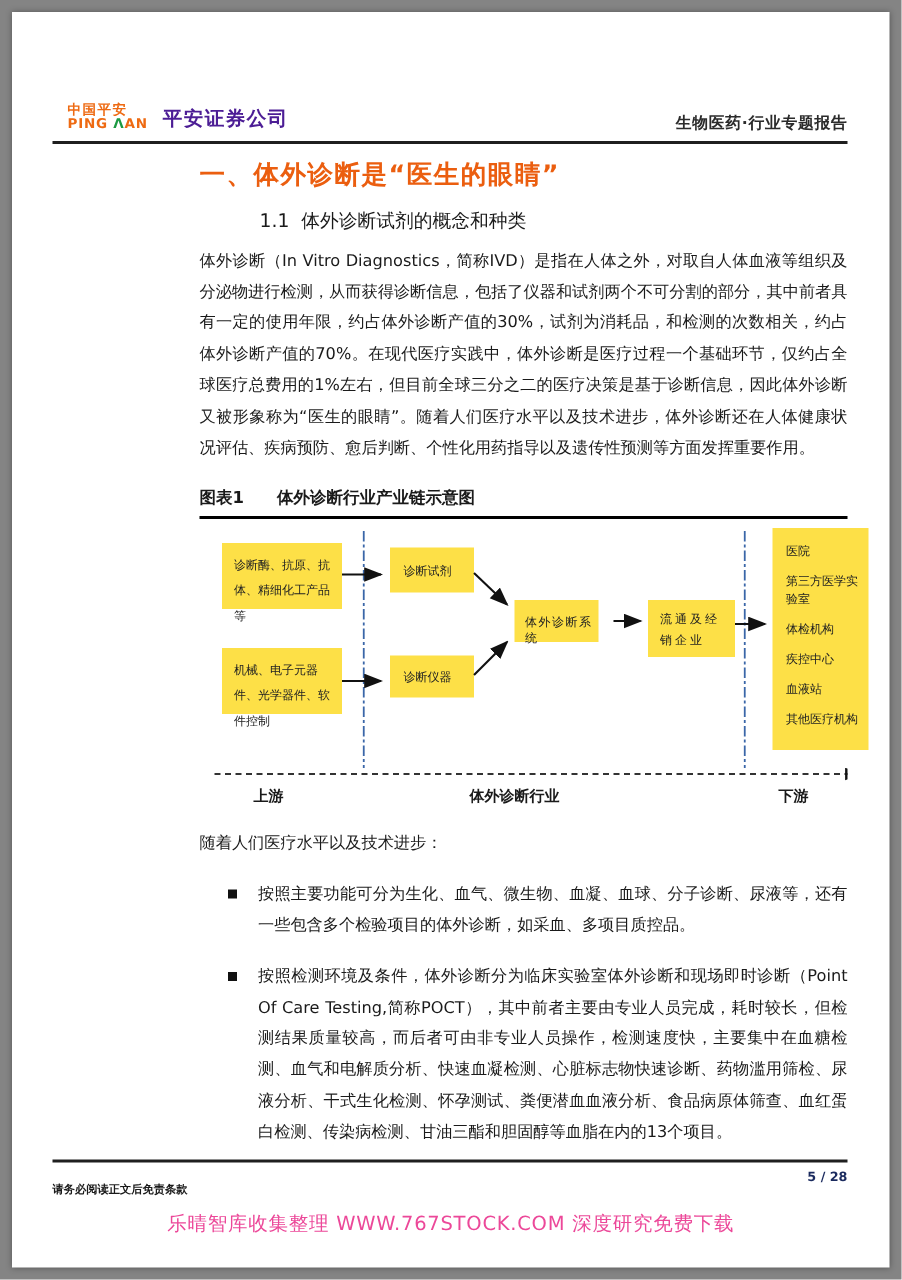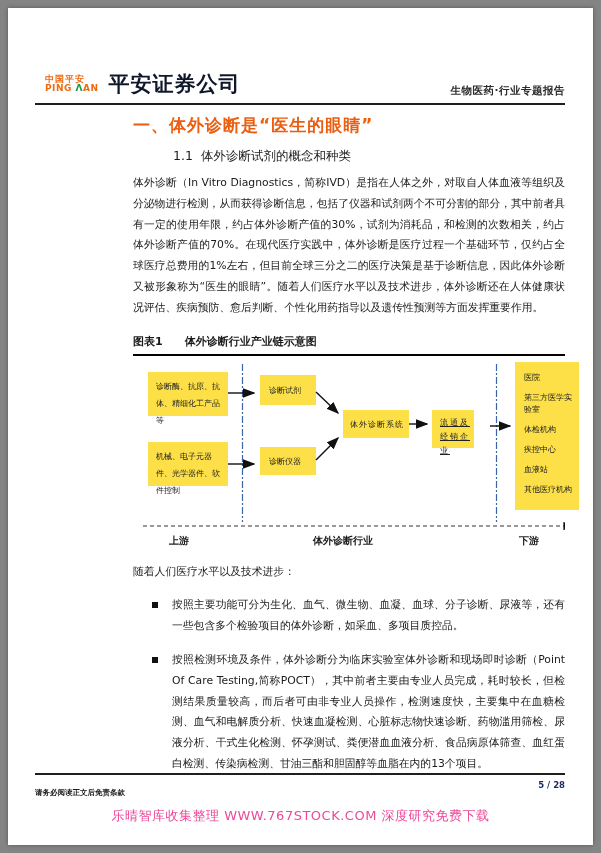--- a/index.html
+++ b/index.html
@@ -7,42 +7,42 @@
   body { background:#848484; font-family:"DejaVu Sans","Liberation Sans",sans-serif; color:#1a1a1a; position:relative; }
   .page { position:absolute; left:8px; top:8px; width:585px; height:837px; background:#ffffff; box-shadow:0 0 4px rgba(0,0,0,.35); }
 
   
   .header { margin:38px 28px 0 37px; display:flex; justify-content:space-between; align-items:flex-end; }
   .brand { display:flex; align-items:center;margin-top:24px; }
   .logo { display:flex; flex-direction:column; line-height:1.05; }
   .logo-cn { font-size:9px; font-weight:bold; color:#ee6a12; letter-spacing:1px; }
   .logo-en { font-size:9px; font-weight:bold; color:#ee6a12; letter-spacing:.5px; }
   .logo-en .caret { color:#1c9a43; }
-  .company { font-size:21px; font-weight:bold; color:#0f172a; margin-left:10px; letter-spacing:1px; }
+  .company { font-size:13px; font-weight:bold; color:#4c1d95; margin-left:10px; letter-spacing:1px; }
   .report-type { font-size:10.5px; font-weight:bold; color:#2b2b2b; letter-spacing:.5px; }
   .header-rule { margin:5px 28px 0 27px; border-top:2px solid #1f1f1f; }
 
   
   .main { margin:0 28px 0 125px; }
   .title { font-size:17px; font-weight:bold; color:#eb5e0f; margin-top:9px; letter-spacing:1px; }
   .section-heading { font-size:12.5px; font-weight:normal; margin-top:11px;margin-left:40px; }
   .section-heading .sec-no { margin-right:8px; }
   .body-text { font-size:10.8px; line-height:20.8px; text-align:justify; margin-top:8px; }
 
   
   .figure-head { margin-top:15px; font-size:11px; font-weight:bold; border-bottom:2px solid #000; padding-bottom:5px; }
   .figure-head .fig-label { margin-right:22px; }
   .diagram { position:relative; height:192px; margin-top:4px; }
   .dbox { position:absolute; background:#fde047; font-size:8px; color:#222; }
   .box-up1 { left:15px; top:12px; width:80px; height:44px; padding:6px 2px 0 8px; line-height:17px; }
   .box-up2 { left:15px; top:82px; width:80px; height:44px; padding:6px 2px 0 8px; line-height:17px; }
   .box-reagent { left:127px; top:15px; width:56px; height:30px; padding:10px 0 0 9px; }
   .box-instrument { left:127px; top:87px; width:56px; height:28px; padding:9px 0 0 9px; }
-  .box-system { left:210px; top:50px; width:66px; height:28px; padding:9px 0 16px 7px; letter-spacing:1px; }
-  .box-distribution { left:299px; top:50px; width:42px; height:38px; padding:6px 2px 0 8px; letter-spacing:2px; line-height:14px;text-decoration:underline; }
+  .box-system { left:210px; top:50px; width:56px; height:28px; padding:9px 0 16px 7px; letter-spacing:1px; }
+  .box-distribution { left:299px; top:50px; width:58px; height:38px; padding:6px 2px 0 8px; letter-spacing:2px; line-height:14px; }
   .box-downstream { left:382px; top:2px; width:64px; height:148px; padding:10px 2px 0 9px; }
   .box-downstream .ds-item { margin-bottom:8px; line-height:12px; }
   .diagram svg { position:absolute; left:0; top:0; pointer-events:none; }
   .stage-label { position:absolute; top:174px; font-size:10px; font-weight:bold; }
   .stage-left { left:36px; } .stage-middle { left:180px; } .stage-right { left:386px; }
   .figure-source { border-top:2px solid #111; border-bottom:1px solid #111; font-style:italic; font-size:9px; font-weight:600; padding:3px 0 3px 2px; margin-top:4px; font-family:"DejaVu Serif","Liberation Serif",serif; }
 
   .intro { margin-top:10px; }
   .bullet { display:flex; margin-top:13px; }
   .bullet-square { width:6px; height:6px; background:#111; margin:7px 14px 0 19px; flex:none; }

